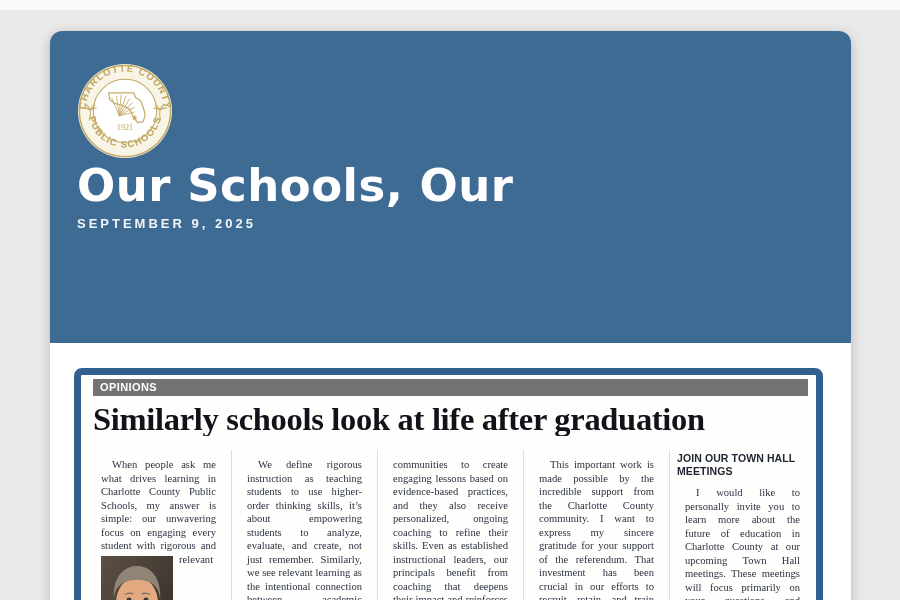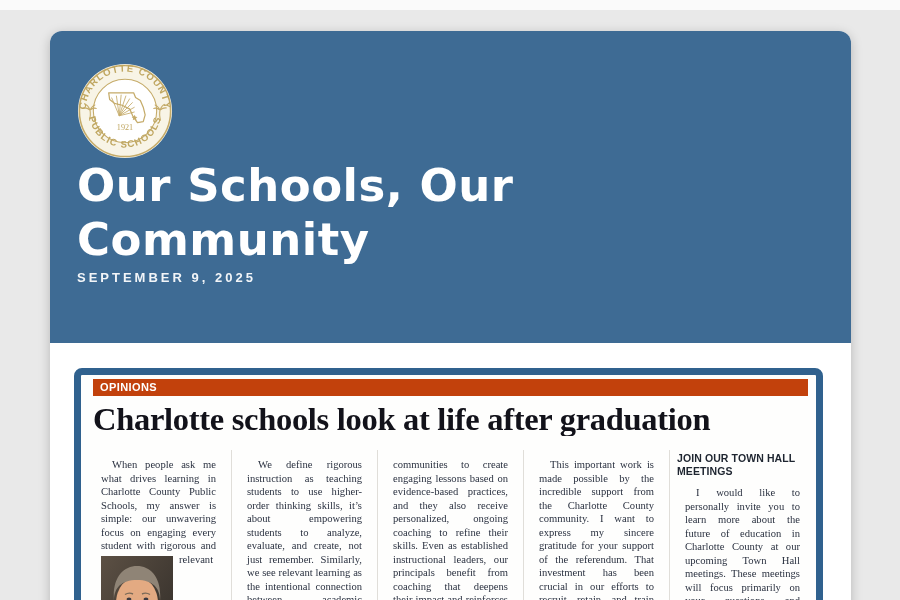--- a/index.html
+++ b/index.html
@@ -23,21 +23,21 @@
   .title { margin-top:0; font-family:"DejaVu Sans","Liberation Sans",sans-serif;
     font-weight:800; font-size:45px; line-height:1.2; letter-spacing:0.5px; }
   .title span { display:block; }
   .date { margin-top:3px; font-size:13px; font-weight:bold; letter-spacing:3px; color:#f2f5f8; }
   .content { padding:25px 28px 0 24px; background:#ffffff; }
   .clip {
     border:7px solid #30618e; border-radius:8px; background:#fefefd;
     padding:4px 8px 0 12px; min-height:300px;
   }
   .opbar {
-    background:#c2410c; color:#ffffff; font-size:11px; font-weight:bold;
+    background:#737373; color:#ffffff; font-size:11px; font-weight:bold;
     letter-spacing:0.4px; padding:2px 7px 3px 7px; line-height:1.1;
   }
   .headline {
     font-family:"Liberation Serif","DejaVu Serif",serif; font-weight:bold;
     font-size:32.5px; line-height:1.05; color:#12121a; letter-spacing:-0.3px;
     margin:6px 0 0 0; white-space:nowrap; overflow:hidden;
   }
   .cols { display:flex; margin-top:14px; align-items:flex-start; }
   .col {
     flex:1 1 0; font-family:"Liberation Serif","DejaVu Serif",serif;
@@ -97,32 +97,31 @@
               <path d="M44,55 L60,51"></path>
           </g>
           <path d="M60,54 l1,2 2,0.2 -1.5,1.4 0.4,2 -1.9,-1 -1.9,1 0.4,-2 -1.5,-1.4 2,-0.2 Z" fill="#c5ab69"></path>
         </g>
         <text x="50" y="70" font-size="8.5" font-family="Liberation Serif, serif" fill="#bfa660" text-anchor="middle">1921</text>
       </svg>
     </div>
 
     <h1 class="title">
       <span>Our Schools, Our</span>
-      <span>Community</span>
     </h1>
 
     <div class="date">SEPTEMBER 9, 2025</div>
   </div>
 
   <div class="content">
     <div class="clip">
 
       <div class="opbar">OPINIONS</div>
 
-      <h2 class="headline">Charlotte schools look at life after graduation</h2>
+      <h2 class="headline">Similarly schools look at life after graduation</h2>
 
       <div class="cols">
 
         <div class="col">
           <p class="para ind"><span>When people ask me what drives learning in Charlotte County Public Schools, my answer is simple: our unwavering focus on engaging every student with rigorous and relevant</span>
             <span class="photo">
               <svg viewBox="0 0 72 112" aria-hidden="true">
                 <defs>
                   <linearGradient id="pbg" x1="0" y1="0" x2="1" y2="1">
                     <stop offset="0" stop-color="#5c5044"></stop>

